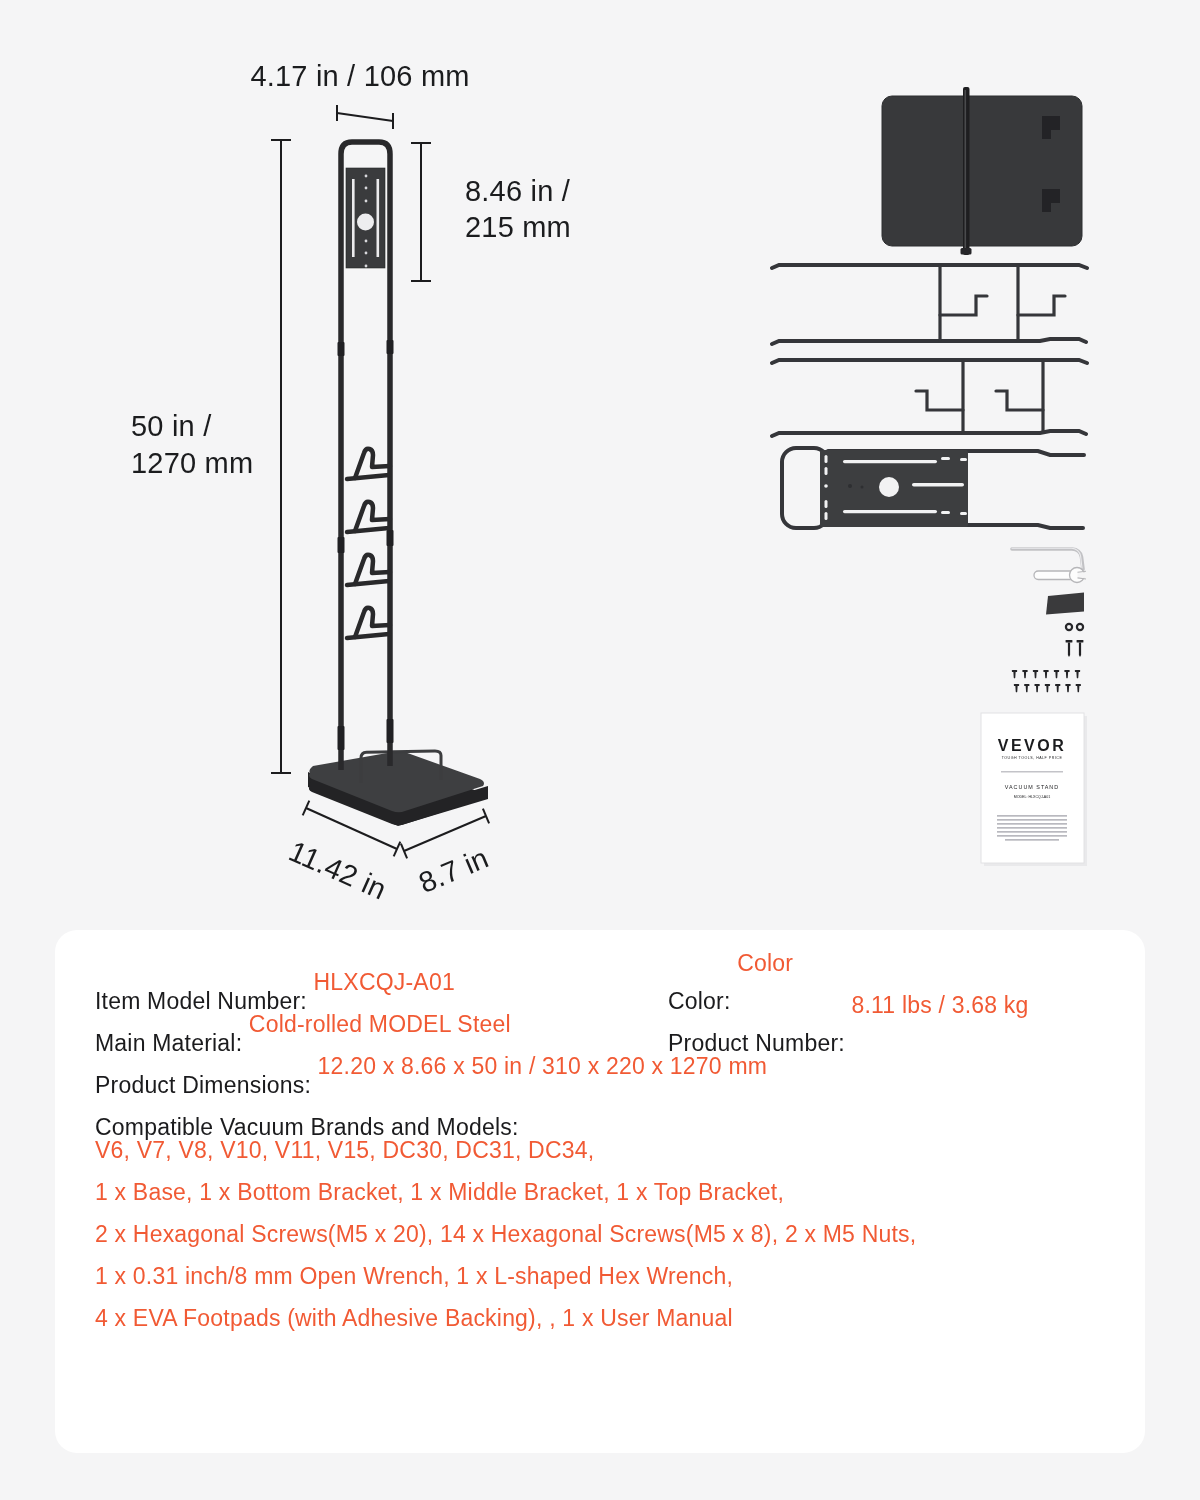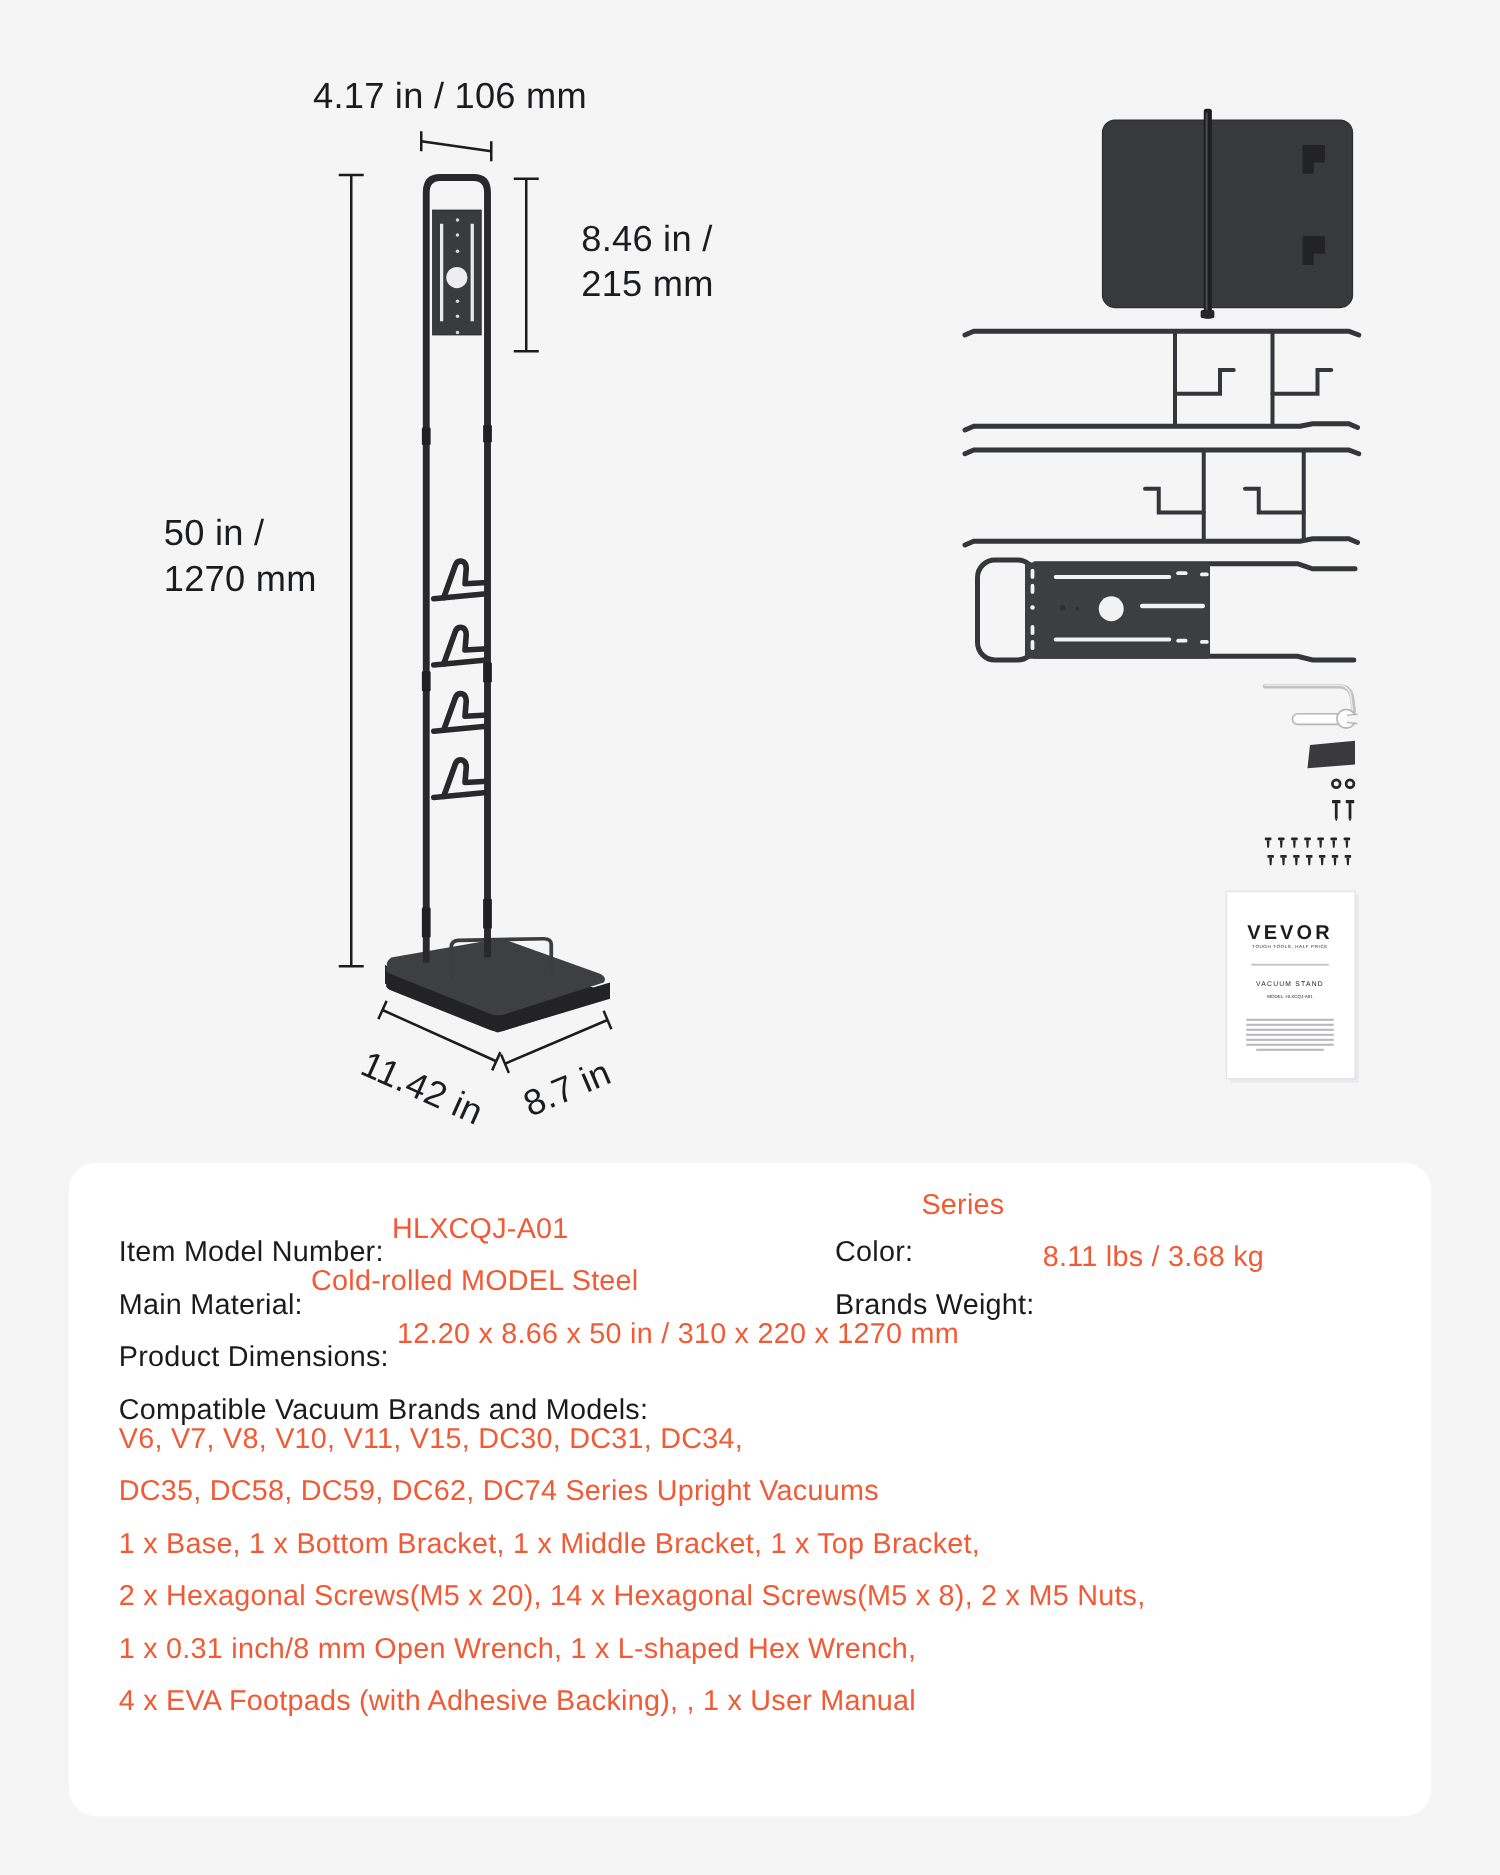--- a/index.html
+++ b/index.html
@@ -255,43 +255,40 @@
         </g>
       </g>
     </g>
   </svg>
 
   <div class="spec-card">
     <div class="card-inner">
 
       <div class="spec-row">
         <span class="lbl">Item Model Number: </span><span class="val">HLXCQJ-A01</span>
-        <span class="right-col"><span class="lbl">Color: </span><span class="val">Series</span></span>
+        <span class="right-col"><span class="lbl">Color: </span><span class="val">Color</span></span>
       </div>
 
       <div class="spec-row">
         <span class="lbl">Main Material: </span><span class="val">Cold-rolled MODEL Steel</span>
-        <span class="right-col"><span class="lbl">Brands Weight: </span><span class="val">8.11 lbs / 3.68 kg</span></span>
+        <span class="right-col"><span class="lbl">Product Number: </span><span class="val">8.11 lbs / 3.68 kg</span></span>
       </div>
 
       <div class="spec-row">
         <span class="lbl">Product Dimensions: </span><span class="val">12.20 x 8.66 x 50 in / 310 x 220 x 1270 mm</span>
       </div>
 
       <div class="spec-row">
         <span class="lbl">Compatible Vacuum Brands and Models:</span>
       </div>
 
       <div class="spec-row">
         <span class="val">V6, V7, V8, V10, V11, V15, DC30, DC31, DC34,</span>
       </div>
 
-      <div class="spec-row">
-        <span class="val">DC35, DC58, DC59, DC62, DC74 Series Upright Vacuums</span>
-      </div>
 
 
       <div class="spec-row">
         <span class="val">1 x Base, 1 x Bottom Bracket, 1 x Middle Bracket, 1 x Top Bracket,</span>
       </div>
 
       <div class="spec-row">
         <span class="val">2 x Hexagonal Screws(M5 x 20), 14 x Hexagonal Screws(M5 x 8), 2 x M5 Nuts,</span>
       </div>
 

